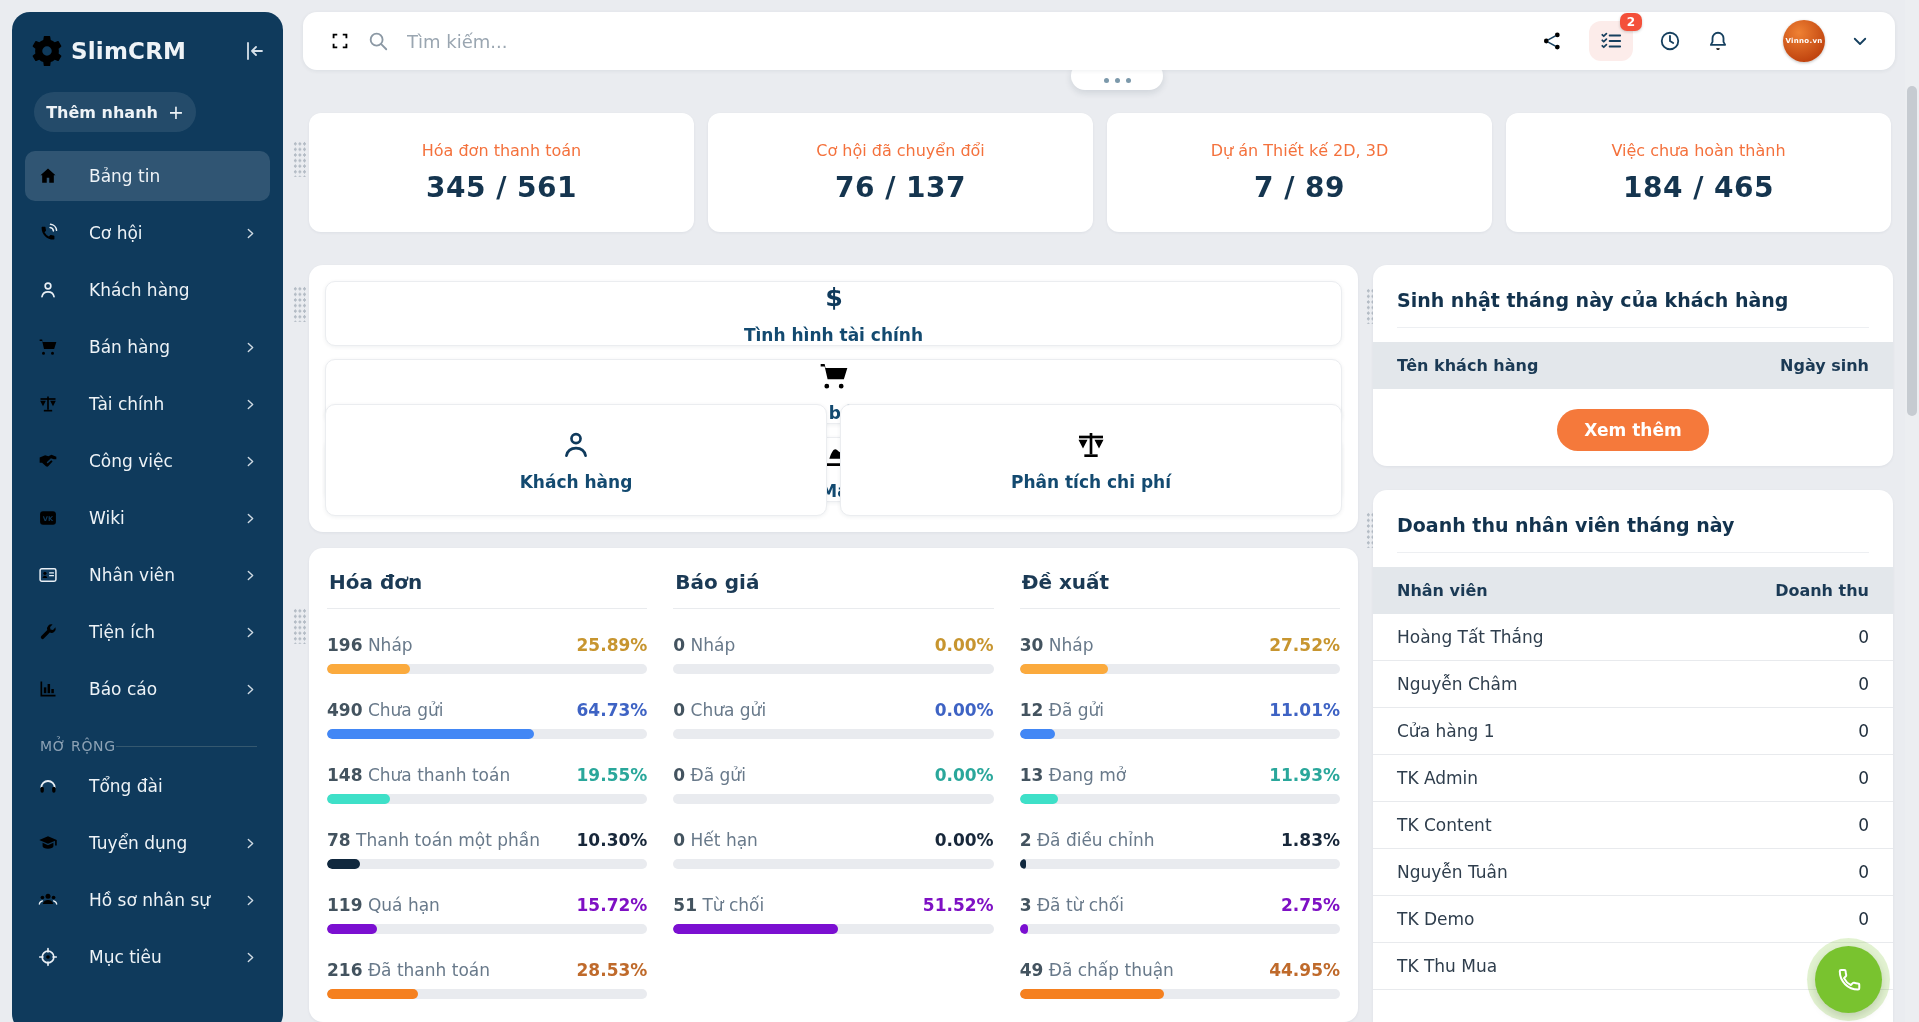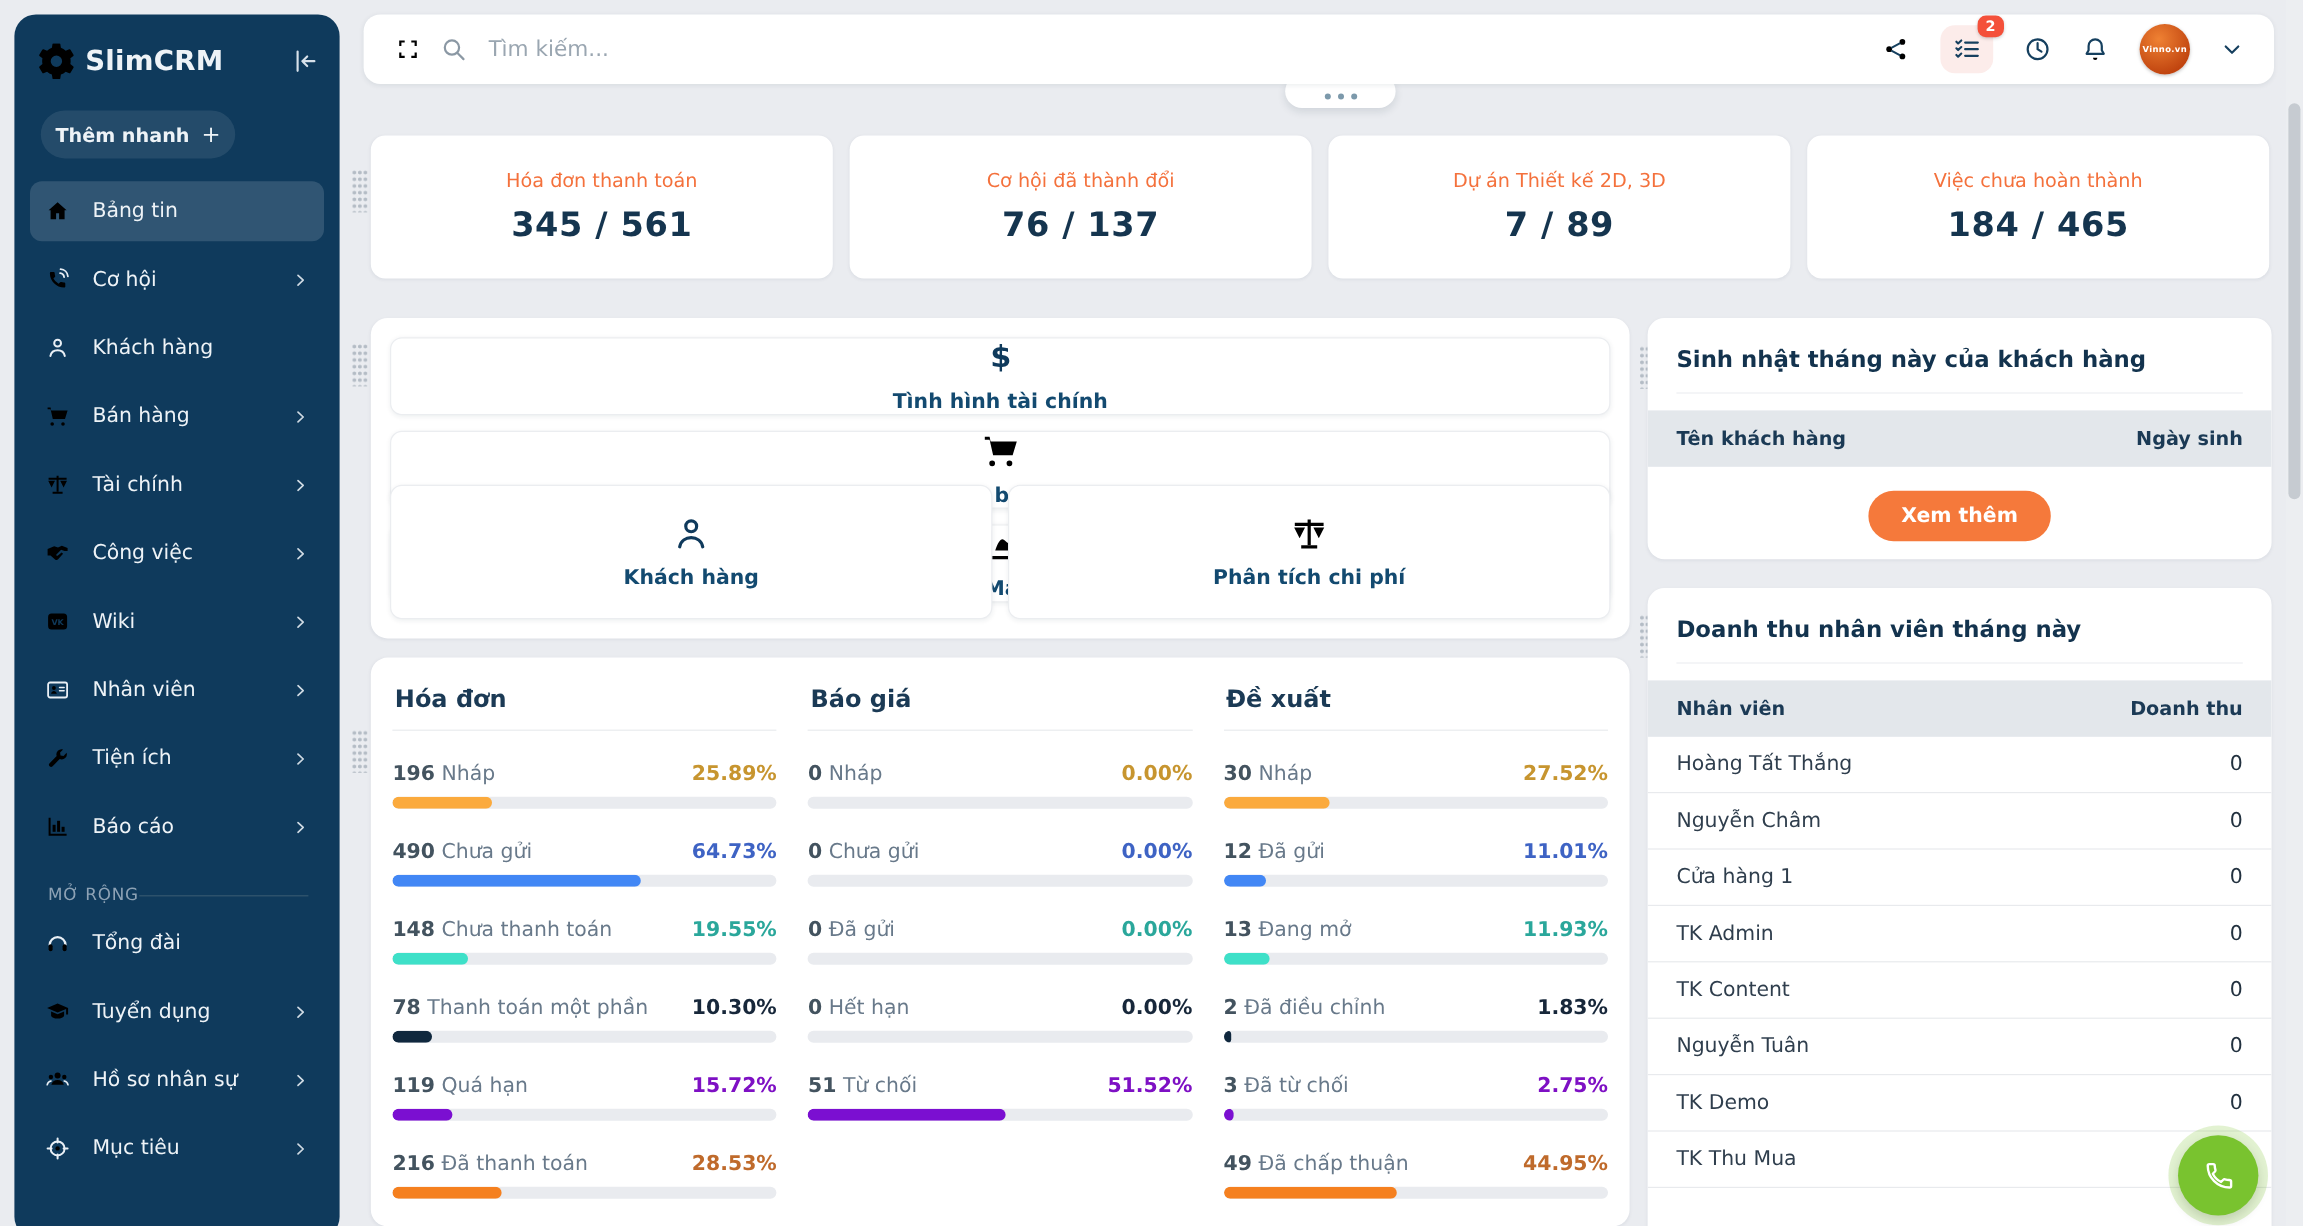--- a/index.html
+++ b/index.html
@@ -12,21 +12,21 @@
     background:#0f3a5c;border-radius:18px;color:#eef3f7;overflow:hidden;}
   .logo-row{display:flex;align-items:center;padding:24px 16px 6px 20px;}
   .logo-gear{width:30px;height:30px;flex:none;}
   .logo-text{font-size:23px;font-weight:bold;margin-left:9px;flex:1;letter-spacing:.2px;}
   .collapse-btn{color:#d7e1ea;width:24px;height:24px;cursor:pointer;}
   .quick-add{margin:20px 0 4px 22px;width:162px;height:40px;background:rgba(255,255,255,.09);
     border:none;border-radius:22px;color:#eef3f7;font-size:16px;font-weight:600;
     display:flex;align-items:center;justify-content:center;gap:10px;font-family:inherit;cursor:pointer;}
   .quick-add .plus{font-size:19px;font-weight:400;}
   .nav{padding:8px 13px 0;}
-  .nav-item{display:flex;align-items:center;gap:19px;height:50px;padding:0 13px;margin-top:7px;
+  .nav-item{display:flex;align-items:center;gap:31px;height:50px;padding:0 13px;margin-top:7px;
     border-radius:10px;font-size:17px;cursor:pointer;color:#eef3f7;}
   .nav-item.active{background:rgba(255,255,255,.14);}
   .nav-item .nico{width:20px;height:20px;flex:none;color:#e9eff5;}
   .nav-item .chev{margin-left:auto;width:13px;height:13px;color:#cfdae3;flex:none;}
   .nav-section{display:flex;align-items:center;margin:24px 13px 2px 15px;
     color:#8da2b5;font-size:14px;letter-spacing:.6px;}
   .nav-section .line{flex:1;height:1px;background:#35586f;}
 
   
   .topbar{position:absolute;left:303px;top:12px;width:1592px;height:58px;background:#fff;
@@ -35,21 +35,21 @@
   .tb-icon{width:22px;height:22px;color:#16405f;cursor:pointer;flex:none;}
   .tb-icon.gray{color:#8b98a4;}
   .search-input{flex:1;border:none;outline:none;font-size:18px;color:#44525f;background:transparent;font-family:inherit;}
   .search-input::placeholder{color:#9aa6b1;}
   .tb-right{display:flex;align-items:center;gap:26px;}
   .tasks-wrap{position:relative;background:#fcecea;border-radius:12px;padding:9px 11px;cursor:pointer;}
   .tasks-badge{position:absolute;top:-8px;right:-9px;background:#f4503a;color:#fff;font-size:12px;
     font-weight:600;border-radius:7px;padding:2px 7px;box-shadow:0 1px 3px rgba(0,0,0,.2);}
   .avatar{width:42px;height:42px;border-radius:50%;flex:none;cursor:pointer;
     background:radial-gradient(circle at 38% 30%,#ef8133,#c0440f 75%);
-    display:flex;align-items:center;justify-content:center;box-shadow:0 1px 3px rgba(0,0,0,.25);}
+    display:flex;align-items:center;justify-content:center;box-shadow:0 1px 3px rgba(0,0,0,.25);margin-left:28px;}
   .avatar span{color:#fff;font-size:7px;font-weight:bold;letter-spacing:.3px;}
 
   .dots-pill{position:absolute;left:1071px;top:62px;width:92px;height:28px;background:#fff;
     border-radius:14px;box-shadow:0 3px 7px rgba(20,40,60,.12);display:flex;align-items:flex-end;
     justify-content:center;gap:6px;padding-bottom:7px;z-index:1;cursor:pointer;}
   .dots-pill i{width:5px;height:5px;border-radius:50%;background:#7c99ab;}
 
   
   .handle{position:absolute;width:14px;height:36px;cursor:grab;
     background-image:radial-gradient(#b4bcc5 1.3px,transparent 1.4px);background-size:4.6px 5.6px;}
@@ -409,21 +409,21 @@
 <div class="handle" style="left:293px;top:608px"></div>
 <div class="handle" style="left:1366px;top:288px"></div>
 <div class="handle" style="left:1366px;top:512px"></div>
 
 <section class="stat-row">
   <div class="stat-card">
     <div class="stat-title">Hóa đơn thanh toán</div>
     <div class="stat-value">345 / 561</div>
   </div>
   <div class="stat-card">
-    <div class="stat-title">Cơ hội đã thành đổi</div>
+    <div class="stat-title">Cơ hội đã chuyển đổi</div>
     <div class="stat-value">76 / 137</div>
   </div>
   <div class="stat-card">
     <div class="stat-title">Dự án Thiết kế 2D, 3D</div>
     <div class="stat-value">7 / 89</div>
   </div>
   <div class="stat-card">
     <div class="stat-title">Việc chưa hoàn thành</div>
     <div class="stat-value">184 / 465</div>
   </div>

